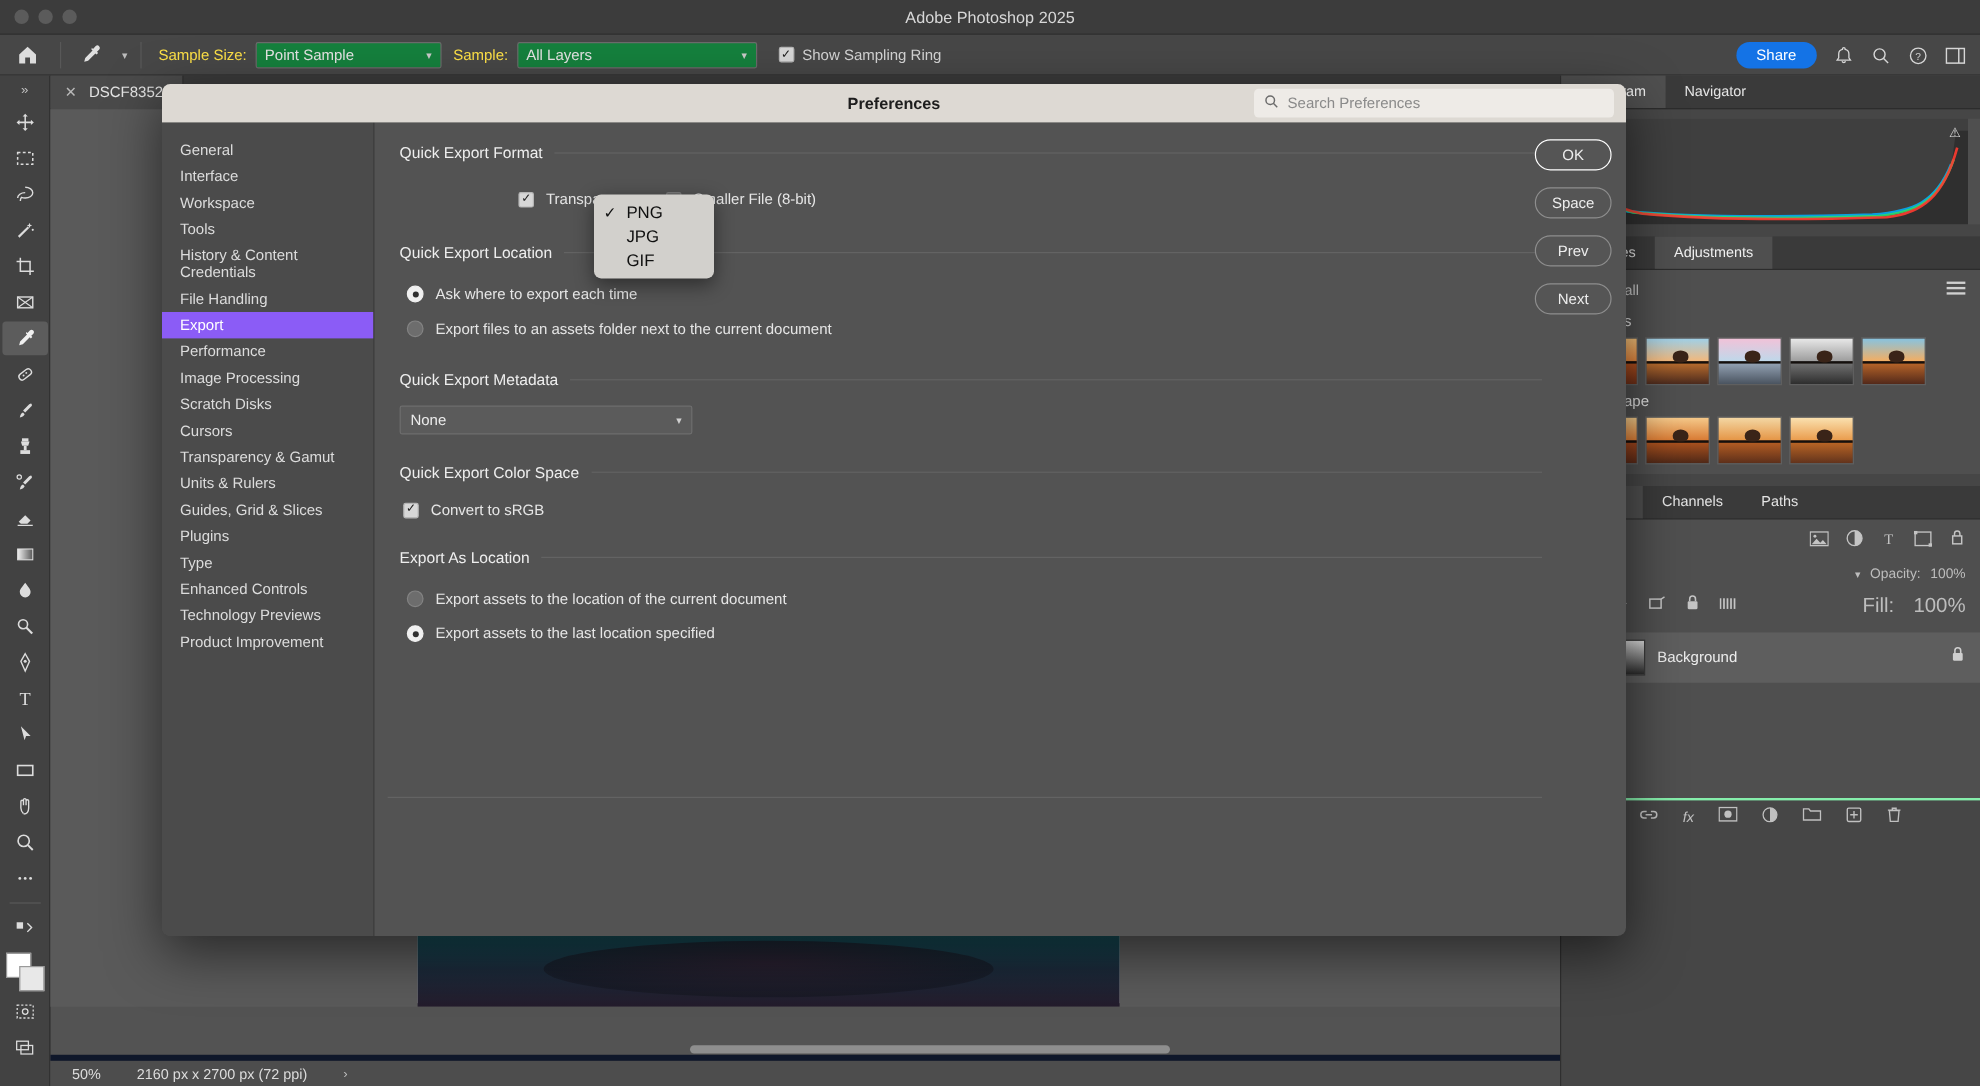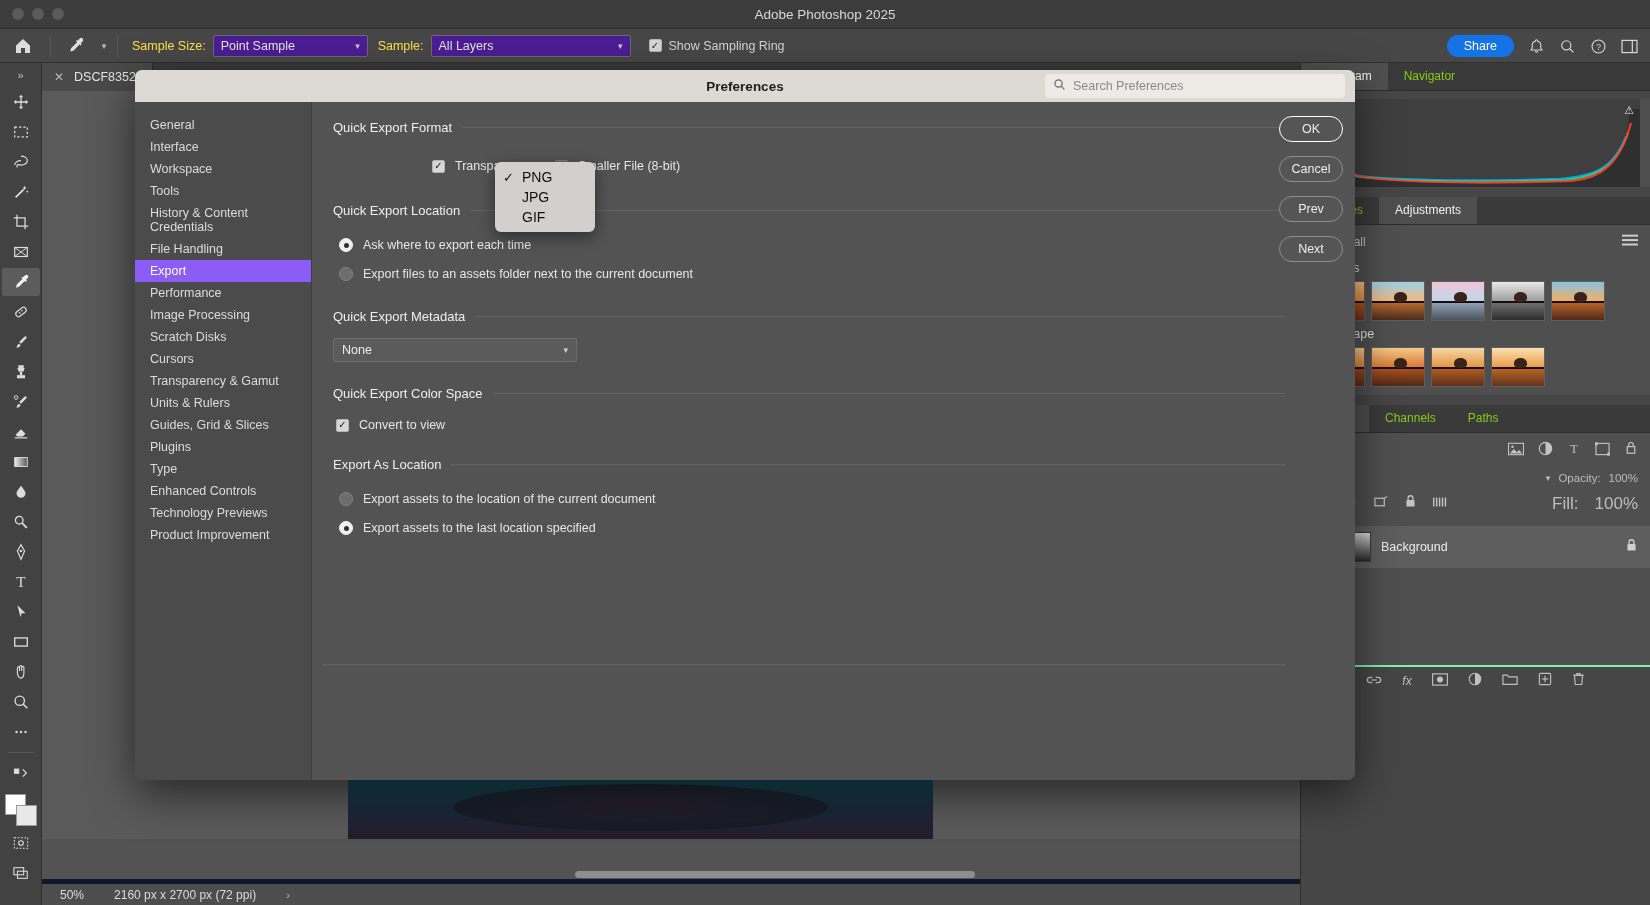--- a/index.html
+++ b/index.html
@@ -33,21 +33,21 @@
     display: flex; align-items: center;
     border-bottom: 1px solid #2f2f2f;
     font-size: 12.5px; color: #d4d4d4;
   }
   .home-btn { width: 46px; height: 34px; display: flex; align-items: center; justify-content: center; }
   .ob-sep { width: 1px; height: 22px; background: #585858; margin: 0 4px; }
   .ob-tool { width: 40px; display: flex; align-items: center; justify-content: center; }
   .ob-chevron { width: 18px; display: flex; align-items: center; justify-content: center; color: #bdbdbd; font-size: 9px; }
   .ob-label { margin: 0 7px 0 10px; color: #fde047; }
   .ob-select {
-    background: #4c1d95; border: 1px solid #6b6b6b; border-radius: 2px;
+    background: #15803d; border: 1px solid #6b6b6b; border-radius: 2px;
     height: 22px; display: flex; align-items: center; padding: 0 7px;
     color: #e3e3e3; font-size: 12.5px; position: relative;
   }
   .ob-select .cv { position: absolute; right: 7px; font-size: 9px; color: #c9c9c9; }
   .ob-check { display: flex; align-items: center; margin-left: 18px; gap: 7px; }
 
   .cbox {
     width: 13px; height: 13px; border-radius: 2px;
     background: #d7d7d7; border: 1px solid #b5b5b5;
     display: flex; align-items: center; justify-content: center;
@@ -135,21 +135,21 @@
   
   .rightdock {
     position: absolute; top: 63px; right: 0; width: 350px; height: 842px;
     background: #464646; border-left: 1px solid #2f2f2f;
   }
   .panel-tabs {
     display: flex; align-items: flex-end; height: 28px;
     background: #3a3a3a; border-bottom: 1px solid #2c2c2c;
   }
   .ptab {
-    padding: 6px 16px 7px; font-size: 12px; color: #84cc16;
+    padding: 6px 16px 7px; font-size: 12px; color: #e5e5e5;
   }
   .ptab.active { background: #4f4f4f; color: #f0f0f0; }
   .panel-body { background: #4f4f4f; position: relative; }
 
   
   .histo { height: 88px; margin: 8px 10px 0; background: #3f3f3f; position: relative; overflow:hidden; }
   .warn-ico { position: absolute; right: 6px; top: 5px; color: #e0e0e0; font-size: 11px; }
 
   
   .adj-note { font-size: 12px; color: #c9c9c9; padding: 10px 0 6px 12px; }
@@ -795,41 +795,41 @@
             <span class="cv">▾</span>
           </span>
         </div>
 
         <div class="sect-head" style="margin-top:22px">
           <span class="t">Quick Export Color Space</span>
           <span class="rule"></span>
         </div>
         <div class="row" style="margin-top:17px; margin-left:14px">
           <span class="cbox">✓</span>
-          <span class="lbl">Convert to view</span>
+          <span class="lbl">Convert to sRGB</span>
         </div>
 
         <div class="sect-head" style="margin-top:23px">
           <span class="t">Export As Location</span>
           <span class="rule"></span>
         </div>
         <div class="row" style="margin-top:20px">
           <span class="radio"></span>
           <span class="lbl">Export assets to the location of the current document</span>
         </div>
         <div class="row" style="margin-top:15px">
           <span class="radio on"></span>
           <span class="lbl">Export assets to the last location specified</span>
         </div>
 
         <div style="position:absolute;left:11px;right:70px;top:562px;height:1px;background:#636363"></div>
 
         <div class="btncol">
           <div class="dbtn primary">OK</div>
-          <div class="dbtn">Cancel</div>
+          <div class="dbtn">Space</div>
           <div class="dbtn">Prev</div>
           <div class="dbtn">Next</div>
         </div>
 
         <div class="popup">
           <div class="popup-item">
             <span class="tick">✓</span>
             <span>PNG</span>
           </div>
           <div class="popup-item">

